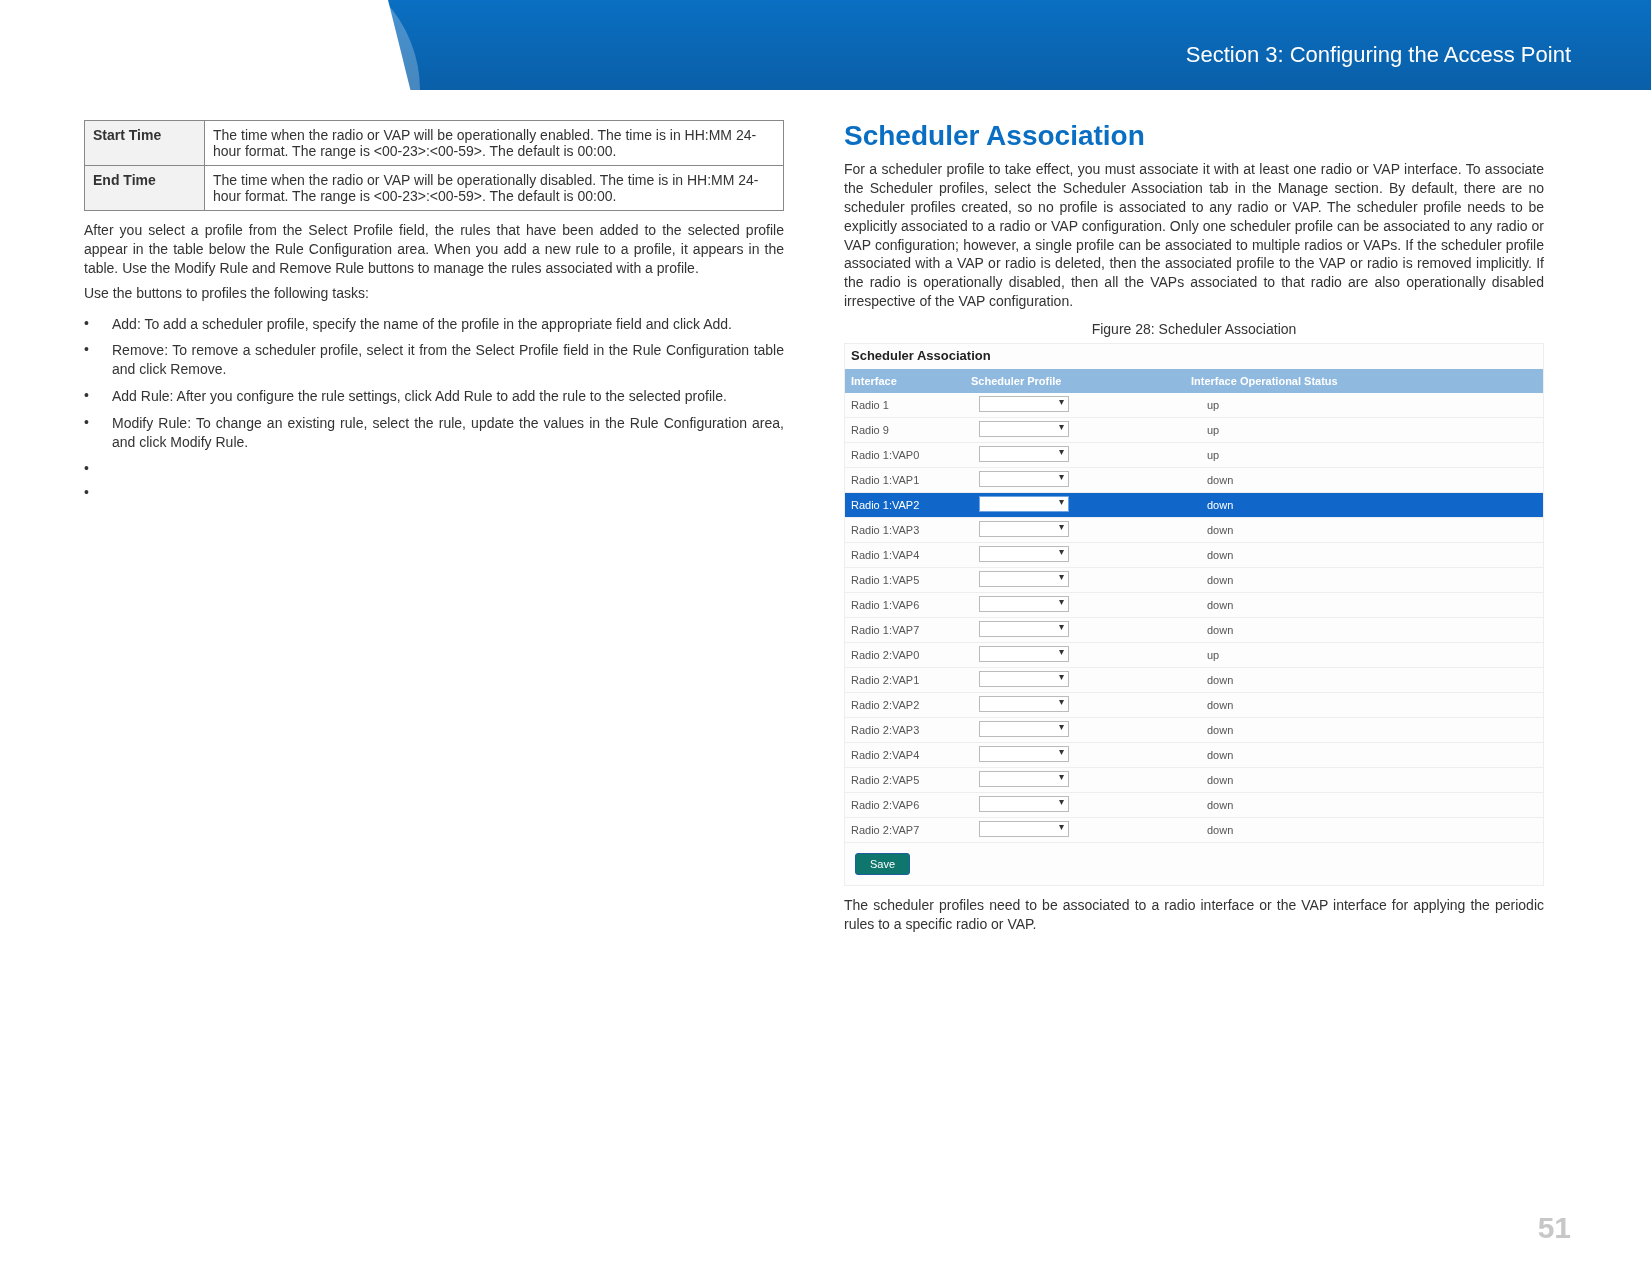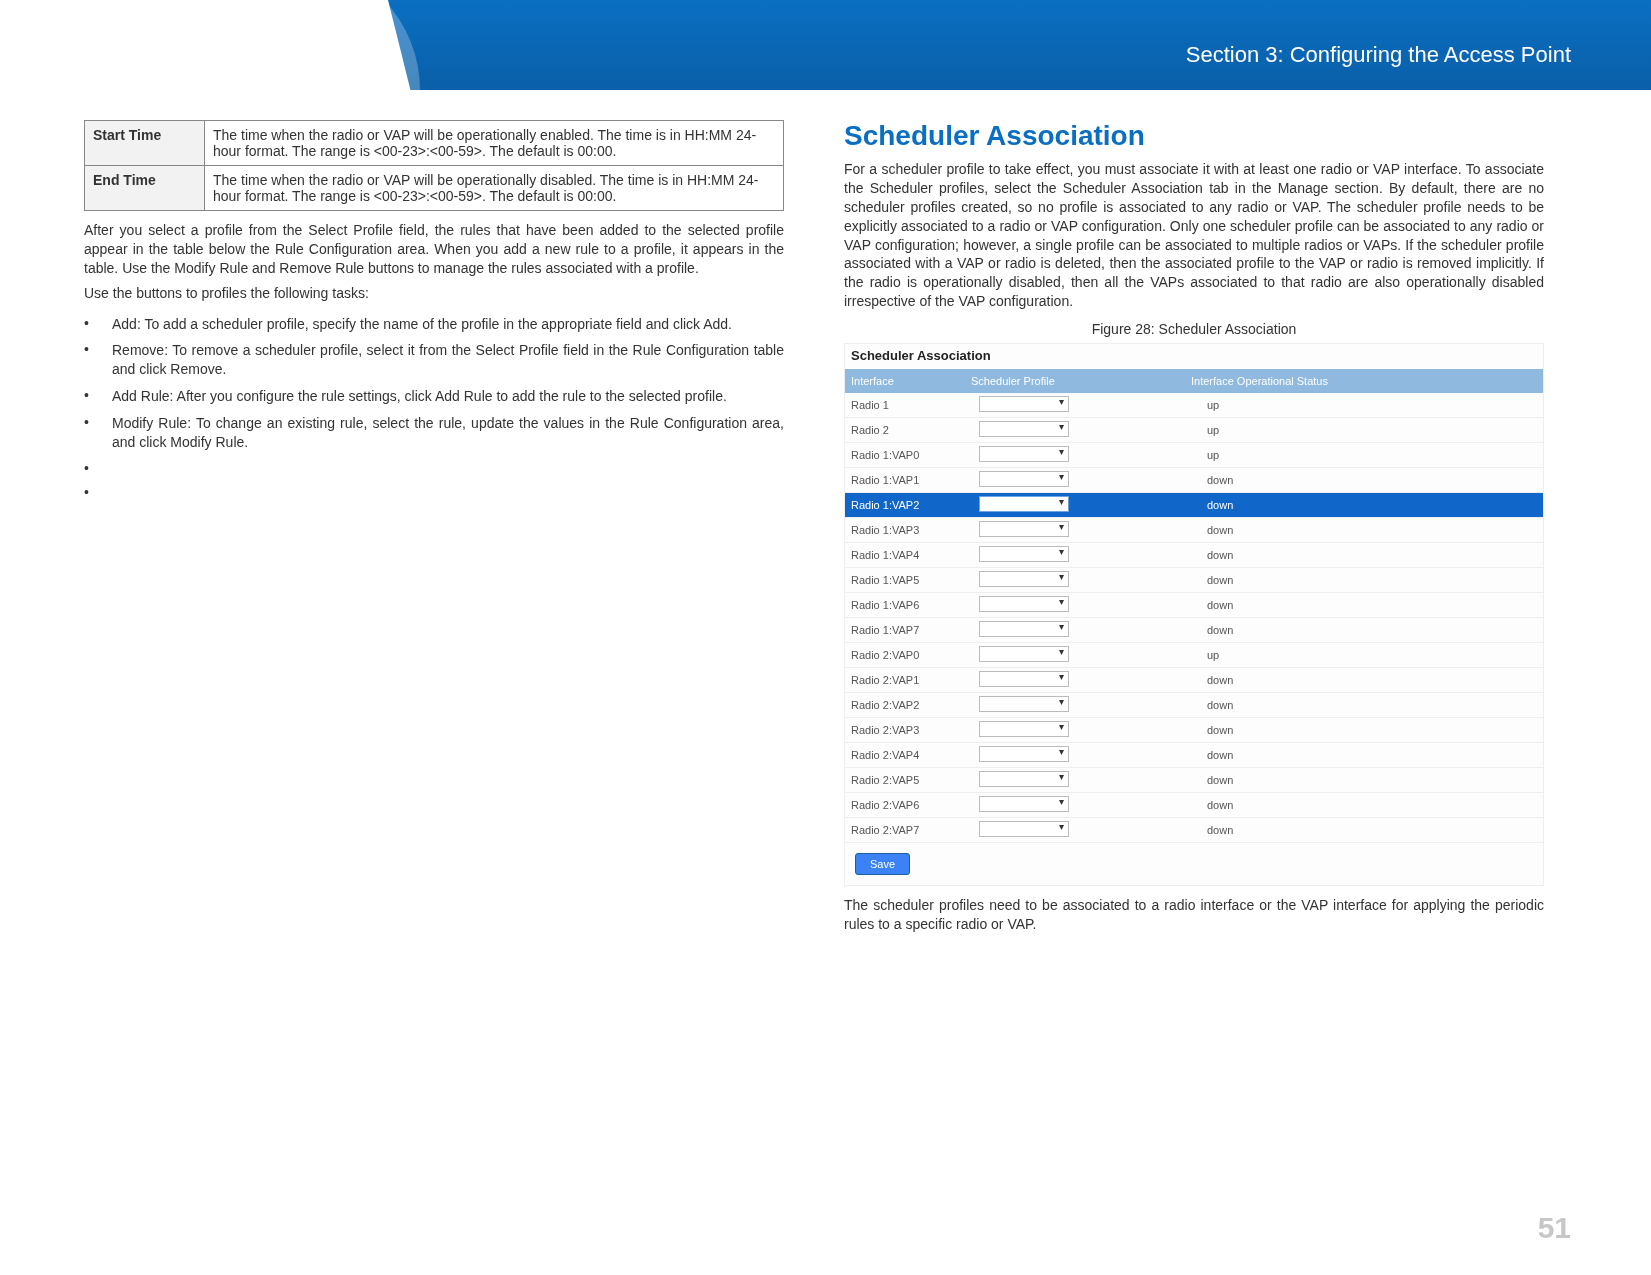--- a/index.html
+++ b/index.html
@@ -123,21 +123,21 @@
   .sched-fig {
     border: 1px solid #eee;
     padding-bottom: 10px;
     font-size: 11px;
     background: #fdfdfd;
   }
   .sched-head {
     display: flex;
     background: #8fb9df;
     color: #fff;
-    font-weight: 400;
+    font-weight: 700;
     padding: 6px 6px;
   }
   .sched-head .c1 { width: 120px; }
   .sched-head .c2 { width: 220px; }
   .sched-head .c3 { flex: 1; }
   .sched-row {
     display: flex;
     align-items: center;
     padding: 3px 6px;
     border-bottom: 1px solid #eee;
@@ -164,21 +164,21 @@
     position: absolute;
     right: 4px;
     top: -1px;
     font-size: 10px;
     color: #333;
   }
   .sched-row.selected .dd { border-color: #6fa3e0; }
   .save-btn {
     display: inline-block;
     margin: 10px 0 0 10px;
-    background: #3b82f6;
+    background: #0f766e;
     color: #fff;
     border: 1px solid #1c5f9c;
     border-radius: 3px;
     padding: 4px 14px;
     font-size: 11px;
   }
   .page-num {
     position: absolute;
     bottom: 30px;
     right: 80px;
@@ -255,21 +255,21 @@
         <div class="c2">Scheduler Profile</div>
         <div class="c3">Interface Operational Status</div>
       </div>
       <div id="sched-rows">
           <div class="sched-row">
             <div class="c1">Radio 1</div>
             <div class="c2"><span class="dd"></span></div>
             <div class="c3">up</div>
           </div>
           <div class="sched-row">
-            <div class="c1">Radio 2</div>
+            <div class="c1">Radio 9</div>
             <div class="c2"><span class="dd"></span></div>
             <div class="c3">up</div>
           </div>
           <div class="sched-row">
             <div class="c1">Radio 1:VAP0</div>
             <div class="c2"><span class="dd"></span></div>
             <div class="c3">up</div>
           </div>
           <div class="sched-row">
             <div class="c1">Radio 1:VAP1</div>

